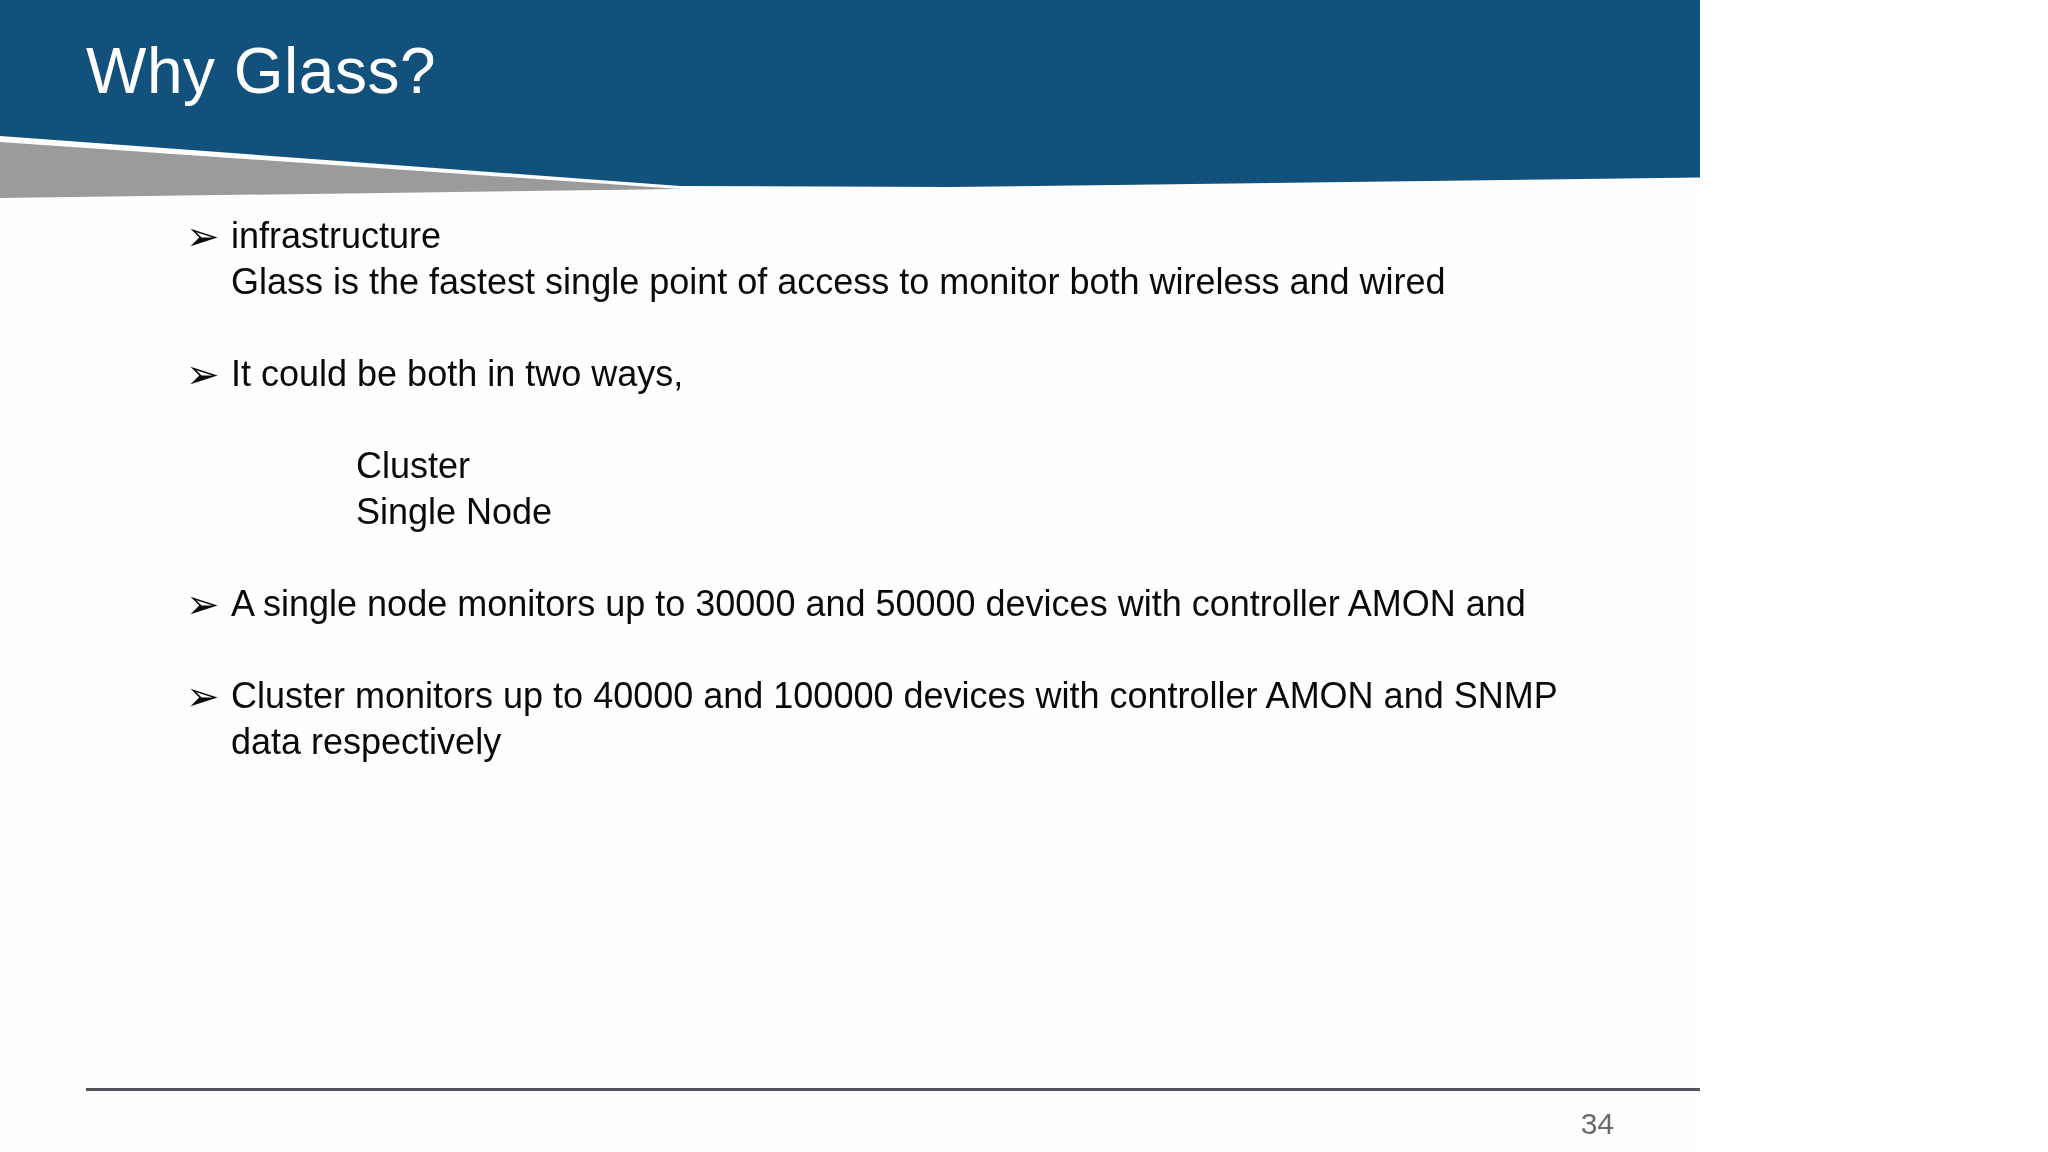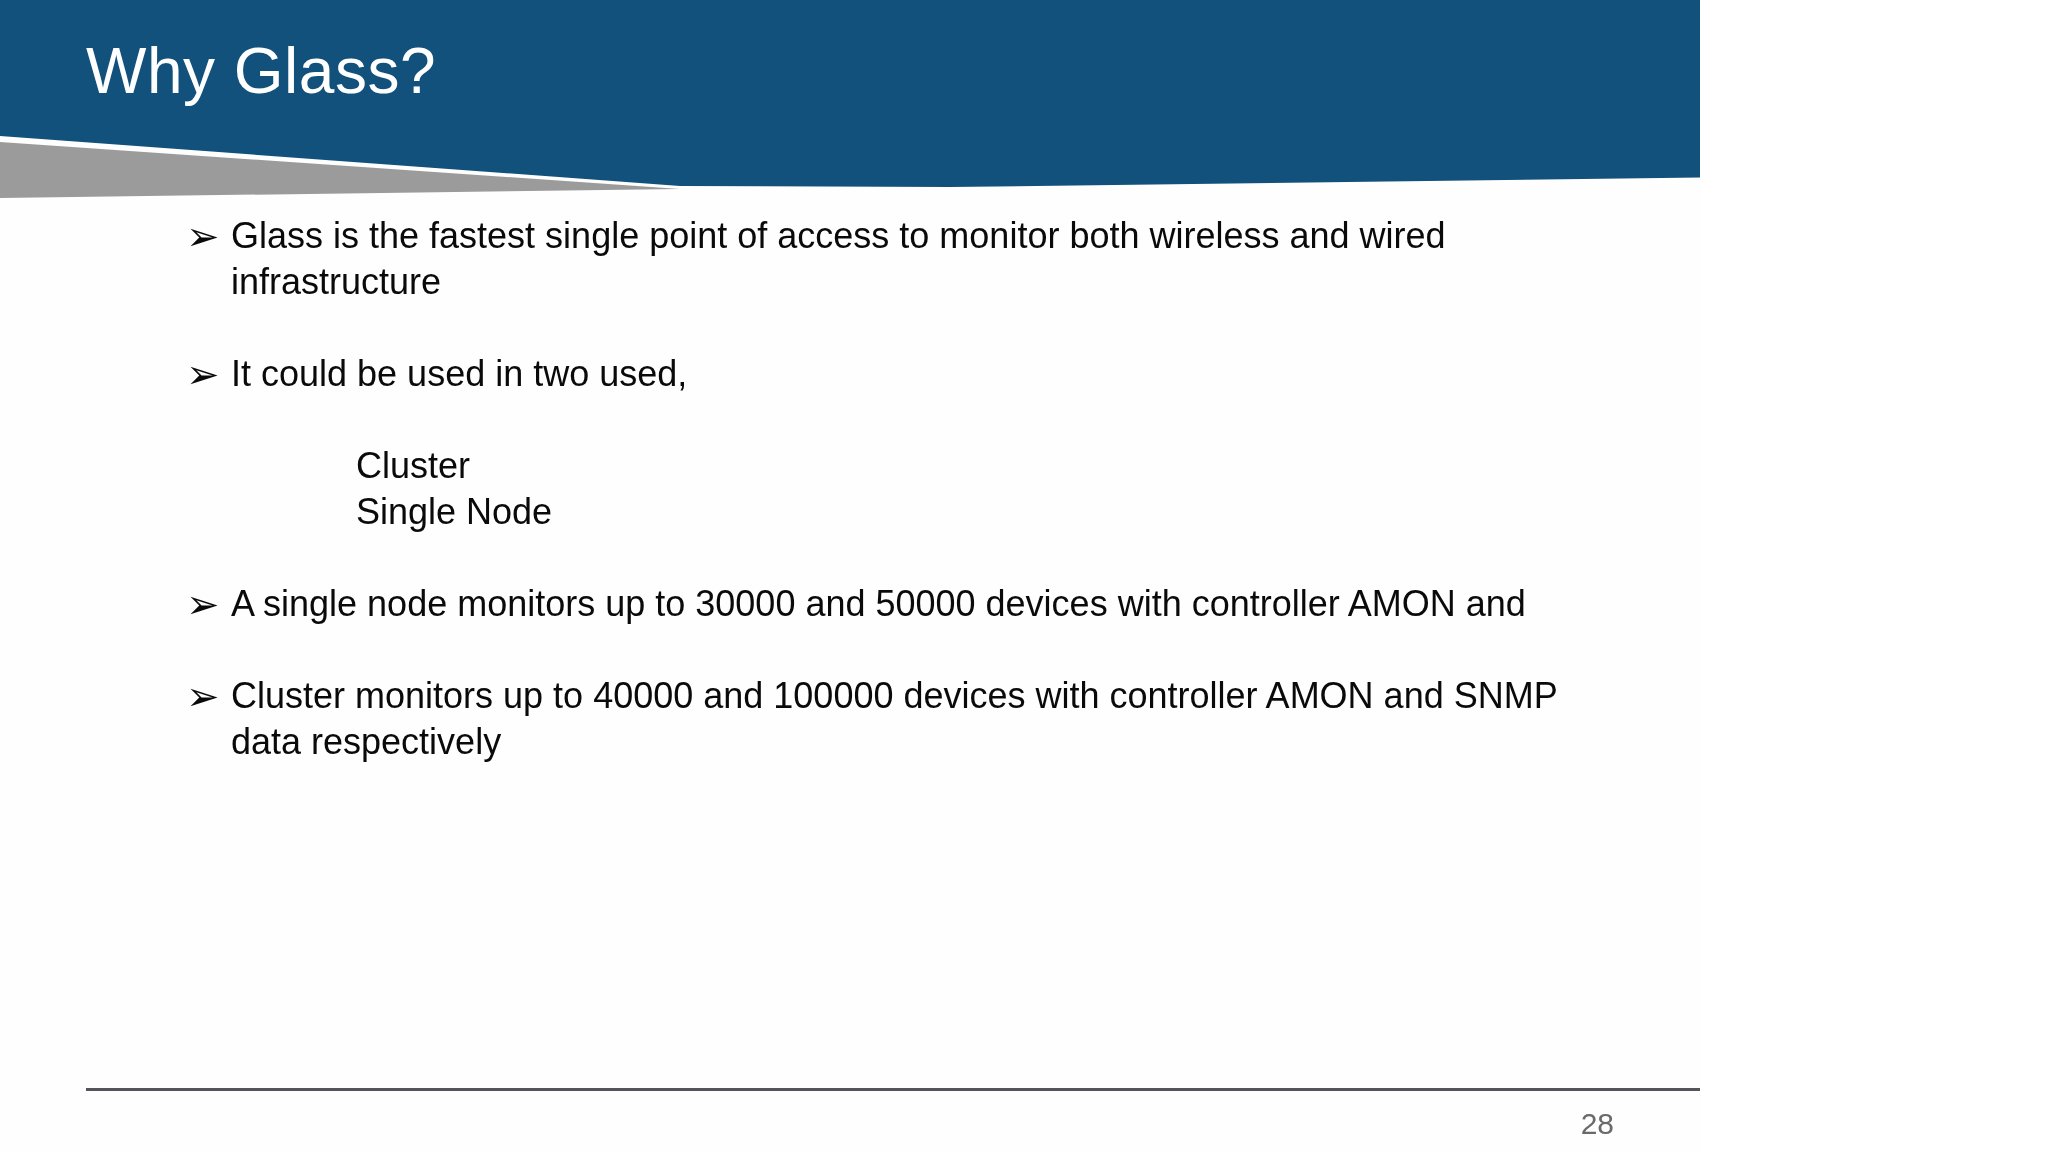--- a/index.html
+++ b/index.html
@@ -98,29 +98,29 @@
     <polygon points="0,0 1821,0 1741,177 950,187 680,186 0,136" style="fill:var(--header-blue,#11517c)"></polygon>
   </svg>
 
   <h1 class="slide-title">Why Glass?</h1>
 
   <div class="content">
 
     <div class="para bullet-row">
       <span class="marker">➢</span>
       <div class="lines">
+        <div class="line">infrastructure</div>
         <div class="line">Glass is the fastest single point of access to monitor both wireless and wired</div>
-        <div class="line">infrastructure</div>
       </div>
     </div>
 
     <div class="para bullet-row">
       <span class="marker">➢</span>
       <div class="lines">
-        <div class="line">It could be used in two used,</div>
+        <div class="line">It could be both in two ways,</div>
       </div>
     </div>
 
     <div class="para sub-list">
       <div class="line">Cluster</div>
       <div class="line">Single Node</div>
     </div>
 
     <div class="para bullet-row">
       <span class="marker">➢</span>
@@ -133,15 +133,15 @@
       <span class="marker">➢</span>
       <div class="lines">
         <div class="line">Cluster monitors up to 40000 and 100000 devices with controller AMON and SNMP</div>
         <div class="line">data respectively</div>
       </div>
     </div>
 
   </div>
 
   <div class="footer-divider"></div>
-  <div class="page-number">28</div>
+  <div class="page-number">34</div>
 
 </div>
 
 </body></html>

